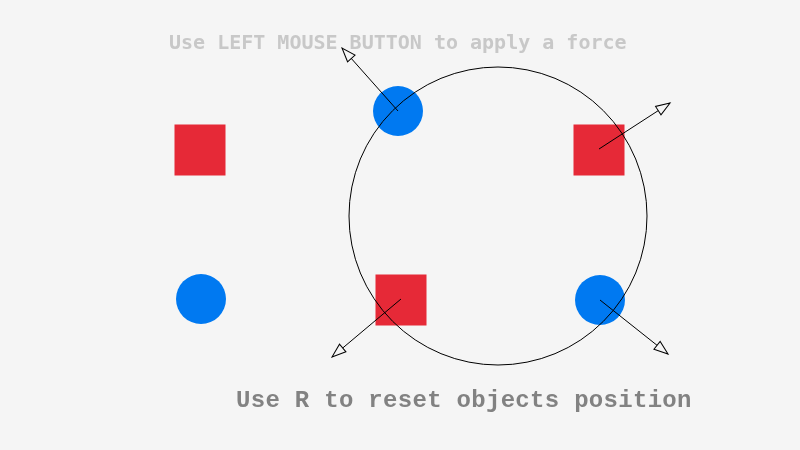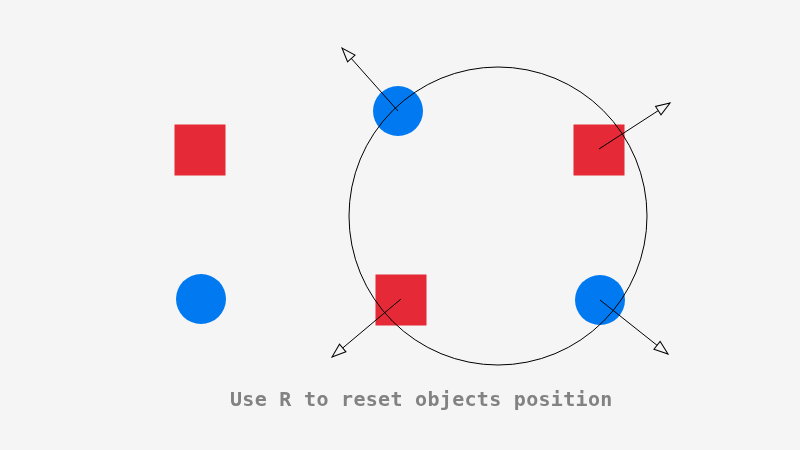--- a/index.html
+++ b/index.html
@@ -23,24 +23,25 @@
     line-height: 1.1;
     user-select: none;
   }
   .instruction-top {
     left: 169px;
     top: 31px;
     font-size: 20px;
     letter-spacing: 0px;
   }
   .instruction-bottom {
-    left: 230px;
+    left: 236px;
     top: 388px;
-    font-size: 20px;
+    font-size: 24px;
     letter-spacing: 0.3px;
+    font-family: Liberation Mono, monospace;
   }
 </style>
 </head>
 <body>
 
 <div class="scene" style="background: rgb(245, 245, 245);">
 
   <svg width="800" height="450" viewBox="0 0 800 450">
     <defs>
       <marker id="arrowhead" markerUnits="userSpaceOnUse" markerWidth="18" markerHeight="14" refX="15" refY="6" orient="auto">
@@ -57,16 +58,17 @@
       </g>
     <g id="overlay-layer">
         <circle cx="498" cy="216" r="149" fill="none" stroke="#000000" stroke-width="1"></circle>
         <line x1="398" y1="111" x2="342" y2="48" stroke="#000000" stroke-width="1" marker-end="url(#arrowhead)"></line>
         <line x1="599" y1="149" x2="670" y2="103" stroke="#000000" stroke-width="1" marker-end="url(#arrowhead)"></line>
         <line x1="401" y1="299" x2="332" y2="357" stroke="#000000" stroke-width="1" marker-end="url(#arrowhead)"></line>
         <line x1="600" y1="300" x2="668" y2="354" stroke="#000000" stroke-width="1" marker-end="url(#arrowhead)"></line>
       </g>
   </svg>
 
+  <div class="instruction instruction-top" style="color: rgb(200, 200, 200);">Use LEFT MOUSE BUTTON to apply a force</div>
 
   <div class="instruction instruction-bottom" style="color: rgb(130, 130, 130);">Use R to reset objects position</div>
 
 </div>
 
 </body></html>

